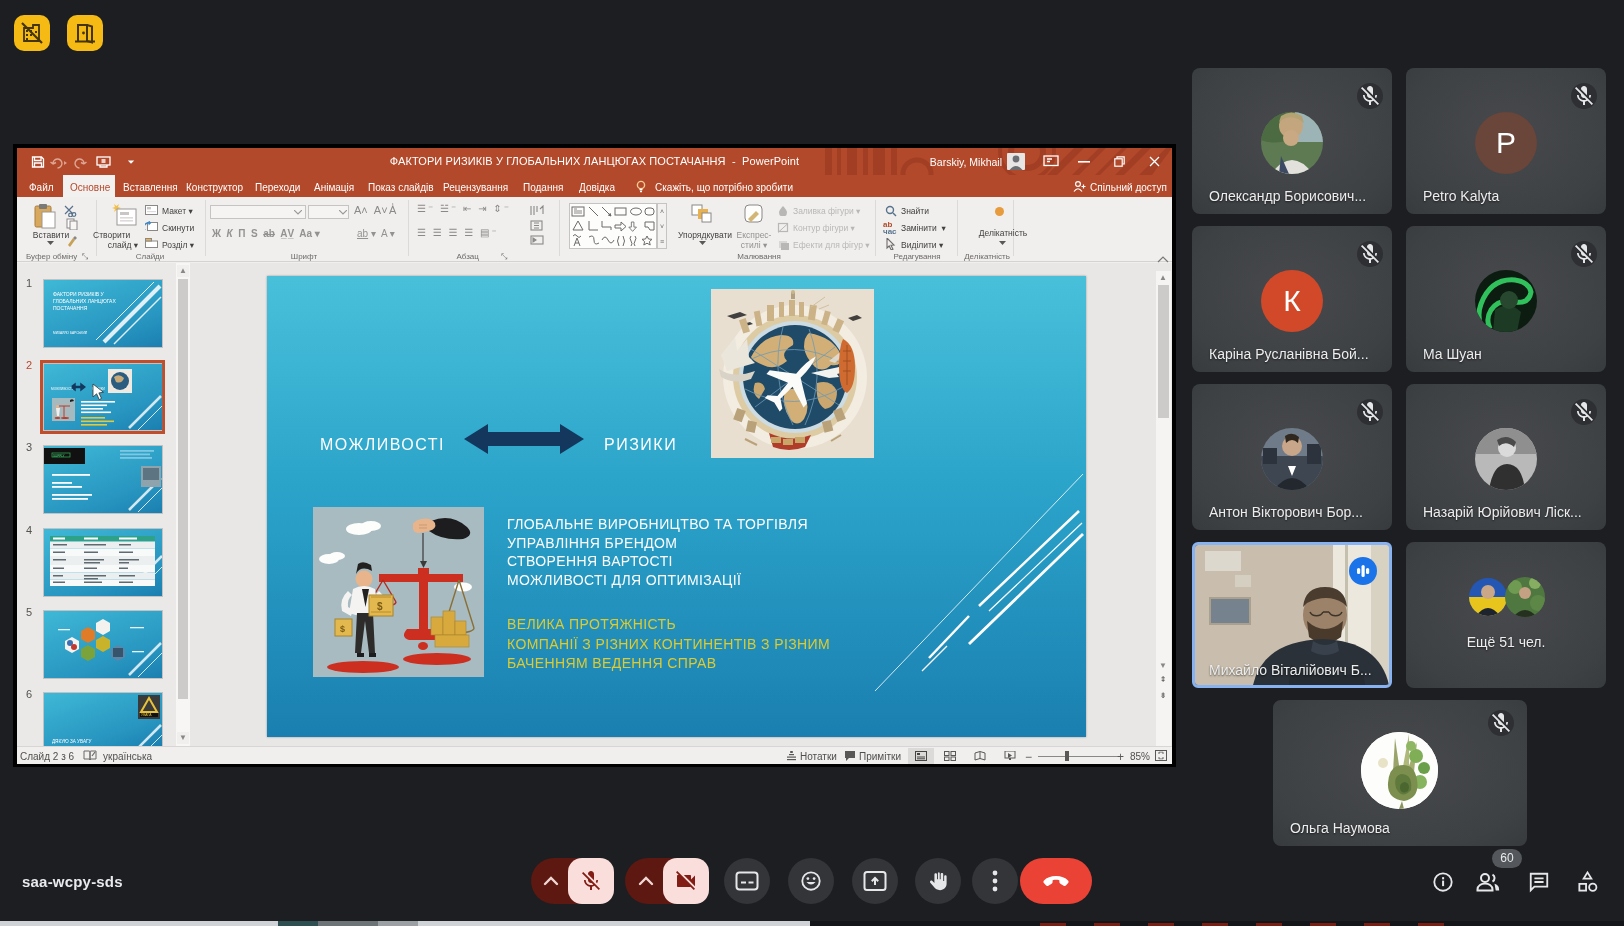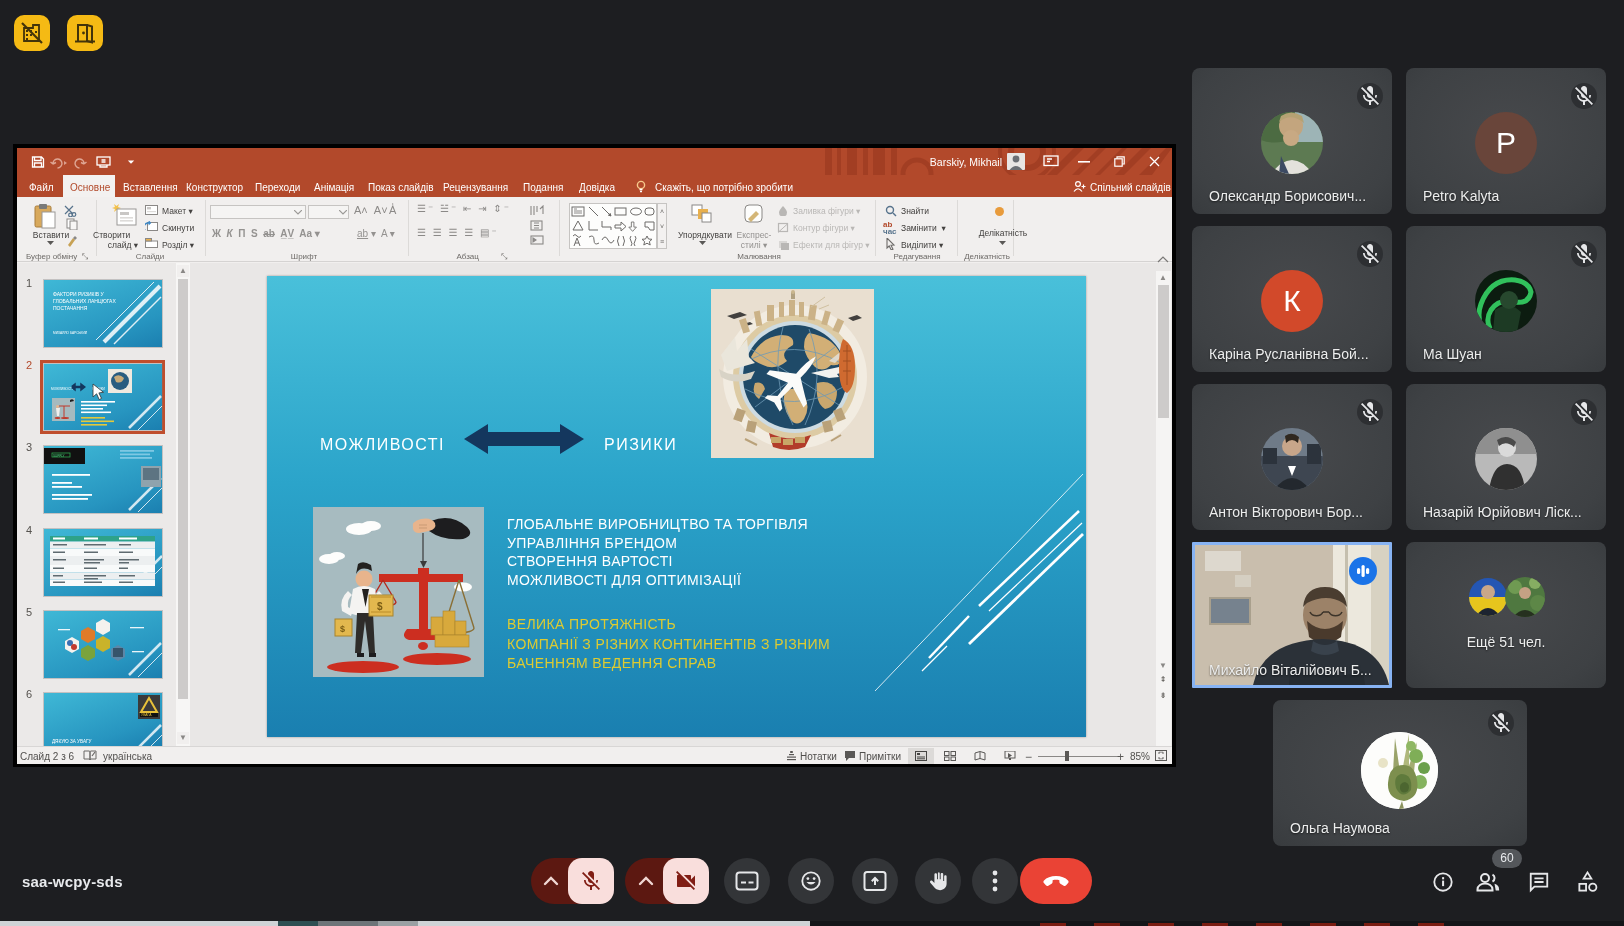--- a/index.html
+++ b/index.html
@@ -119,20 +119,21 @@
             <path d="M22 9 a4.5 4.5 0 1 1 4.5 4 M22 9 l-2.5 -2 M22 9 l3 -1.5" opacity=".75"></path>
             <path d="M53 9 a4.5 4.5 0 1 0 -4.5 4 M53 9 l2.5 -2 M53 9 l-3 -1.5" opacity=".75"></path>
           </g>
           <path d="M33 6 l3 2 -3 2 z" fill="#eec5b8" opacity=".7"></path>
           <g stroke="#fff" fill="none" stroke-width="1.3">
             <rect x="66" y="2" width="13" height="8"></rect>
             <path d="M69 10 v2 h7 v-2 M70.5 5 h4 M70.5 7 h4"></path>
           </g>
           <path d="M97 6 h8 l-4 4 z" fill="#fff" transform="scale(.8) translate(24,1)"></path>
         </svg>
+        <div class="ttxt" style="left:0;top:7px;width:1155px;text-align:center;font-size:11px;letter-spacing:.1px;">ФАКТОРИ РИЗИКІВ У ГЛОБАЛЬНИХ ЛАНЦЮГАХ ПОСТАЧАННЯ&nbsp;&nbsp;-&nbsp;&nbsp;PowerPoint</div>
         <div class="ttxt" style="left:885px;top:8px;width:100px;text-align:right;font-size:10.5px;">Barskiy, Mikhail</div>
         <div class="abs" style="left:990px;top:5px;width:18px;height:17px;background:#e8e6e4;border-radius:1px;">
           <svg width="18" height="17" viewBox="0 0 18 17">
               <circle cx="9" cy="6" r="3.4" fill="#6b6f74"></circle>
               <path d="M2.5 17 q6.5 -8 13 0 z" fill="#6b6f74"></path>
             </svg>
         </div>
         <svg class="abs" style="left:1026px;top:7px;" width="16" height="13" viewBox="0 0 16 13" fill="none" stroke="#fff" stroke-width="1.3">
             <rect x="1" y="1" width="14" height="9.5"></rect>
             <path d="M4 4 h5 M4 6.5 h3"></path>
@@ -163,21 +164,21 @@
         <svg class="abs" style="left:618px;top:5px;" width="12" height="14" viewBox="0 0 12 14" fill="none" stroke="#f7c98c" stroke-width="1.4">
             <circle cx="6" cy="5" r="3.6"></circle>
             <path d="M4.5 9.5 h3 M5 11.5 h2" stroke="#fff"></path>
           </svg>
         <div class="tab" style="left:638px;">Скажіть, що потрібно зробити</div>
         <svg class="abs" style="left:1056px;top:5px;" width="13" height="13" viewBox="0 0 13 13" fill="none" stroke="#fff" stroke-width="1.2">
             <circle cx="5" cy="4" r="2.4"></circle>
             <path d="M1 11.5 q4 -5.5 8 0"></path>
             <path d="M10.5 4.5 v4 M8.5 6.5 h4"></path>
           </svg>
-        <div class="tab" style="left:1073px;">Спільний слайдів</div>
+        <div class="tab" style="left:1073px;">Спільний доступ</div>
       </div>
       <div id="pribbon">
         <div class="vsep" style="left:79px;"></div>
           <div class="vsep" style="left:188px;"></div>
         <div class="vsep" style="left:391px;"></div>
           <div class="vsep" style="left:542px;"></div>
         <div class="vsep" style="left:858px;"></div>
           <div class="vsep" style="left:940px;"></div>
         <div class="vsep" style="left:996px;"></div>
         <div class="glabel" style="left:40px;">Буфер обміну &nbsp;⤡</div>
@@ -768,21 +769,21 @@
           <path d="M22 12 q10 -7 19 2 l-2 5 q-8 -7 -15 -1 z" fill="#4a4a4a"></path>
           <path d="M14 62 q4 -26 18 -26 q15 0 18 26 z" fill="#303030"></path>
         </svg>
       </div>
       <div class="micb"><svg width="26" height="26" viewBox="0 0 26 26">
             <use href="#micoff"></use>
           </svg></div>
       <div class="tname">Назарій Юрійович Ліск...</div>
     </div>
 
-    <div class="tile" style="left:1192px;top:542px;border:3px solid #87b3f3;border-radius:1px;">
+    <div class="tile" style="left:1192px;top:542px;border:3px solid #87b3f3;border-radius:6px;">
       <svg width="194" height="140" viewBox="0 0 194 140" style="display:block;">
         <rect width="194" height="140" fill="#c9bead"></rect>
         <rect x="138" y="0" width="38" height="140" fill="#ece8dd"></rect>
         <rect x="176" y="0" width="18" height="140" fill="#d8d2c2"></rect>
         <rect x="150" y="0" width="3" height="140" fill="#c5bfae"></rect>
         <rect x="10" y="6" width="36" height="20" fill="#ddd8ce"></rect>
         <rect x="40" y="30" width="16" height="12" fill="#d5cfc2"></rect>
         <rect x="14" y="52" width="42" height="28" fill="#a9a08d"></rect>
         <rect x="16" y="54" width="38" height="24" fill="#76828e"></rect>
         <ellipse cx="130" cy="70" rx="22" ry="25" fill="#9c8268"></ellipse>

